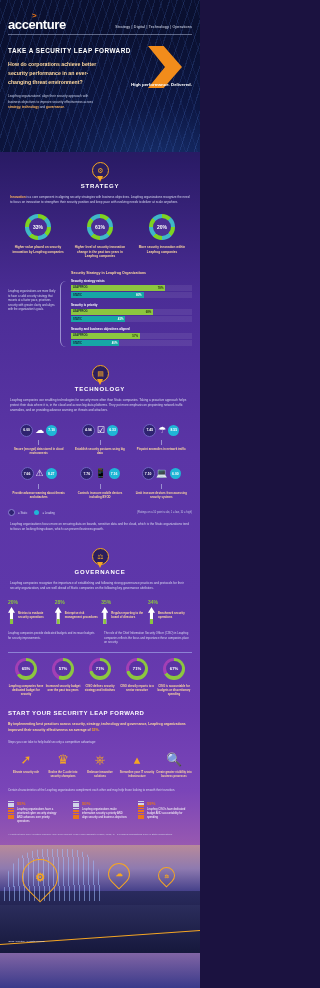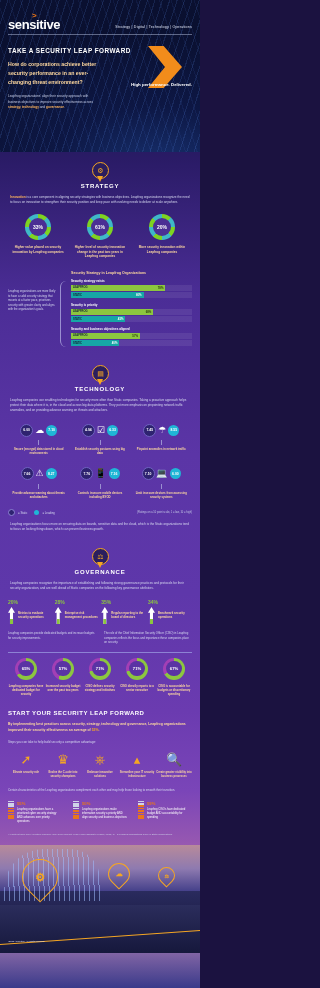--- a/index.html
+++ b/index.html
@@ -154,21 +154,21 @@
 </style>
 </head>
 <body>
 
 <div class="page">
 
   <div class="hdr">
     <div class="brandrow">
       <div class="logo">
         <span class="gt">&gt;</span>
-        <span>sensitive</span>
+        <span>accenture</span>
       </div>
       <div class="navs">Strategy | Digital | Technology | Operations</div>
     </div>
     <div class="rule"></div>
     <div class="h1">TAKE A SECURITY LEAP FORWARD</div>
     <div class="lede">How do corporations achieve better security performance in an ever-changing threat environment?</div>
     <div class="sub">
       <span>Leapfrog organizations' align their security approach with business objectives to improve security effectiveness across </span><b>strategy, technology</b><span> and </span><b>governance</b><span>.</span>
     </div>
     <div class="chev"></div>

